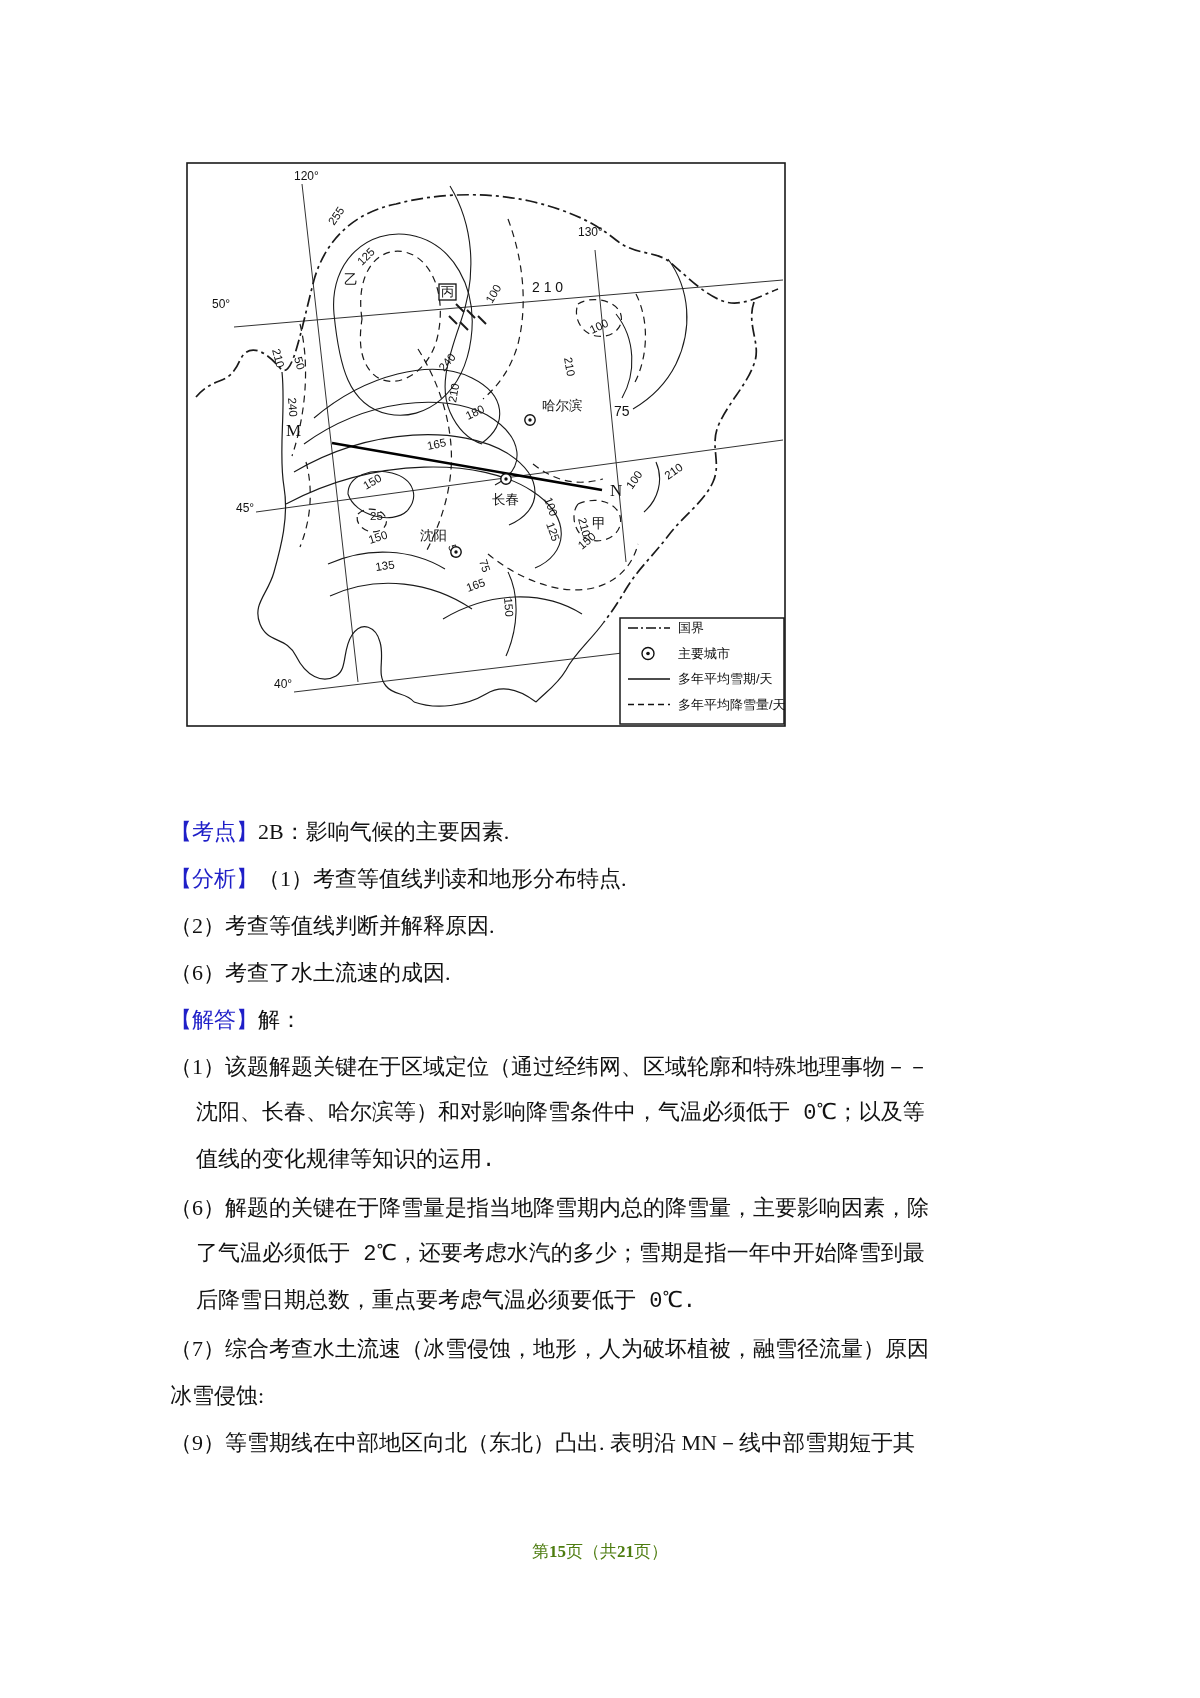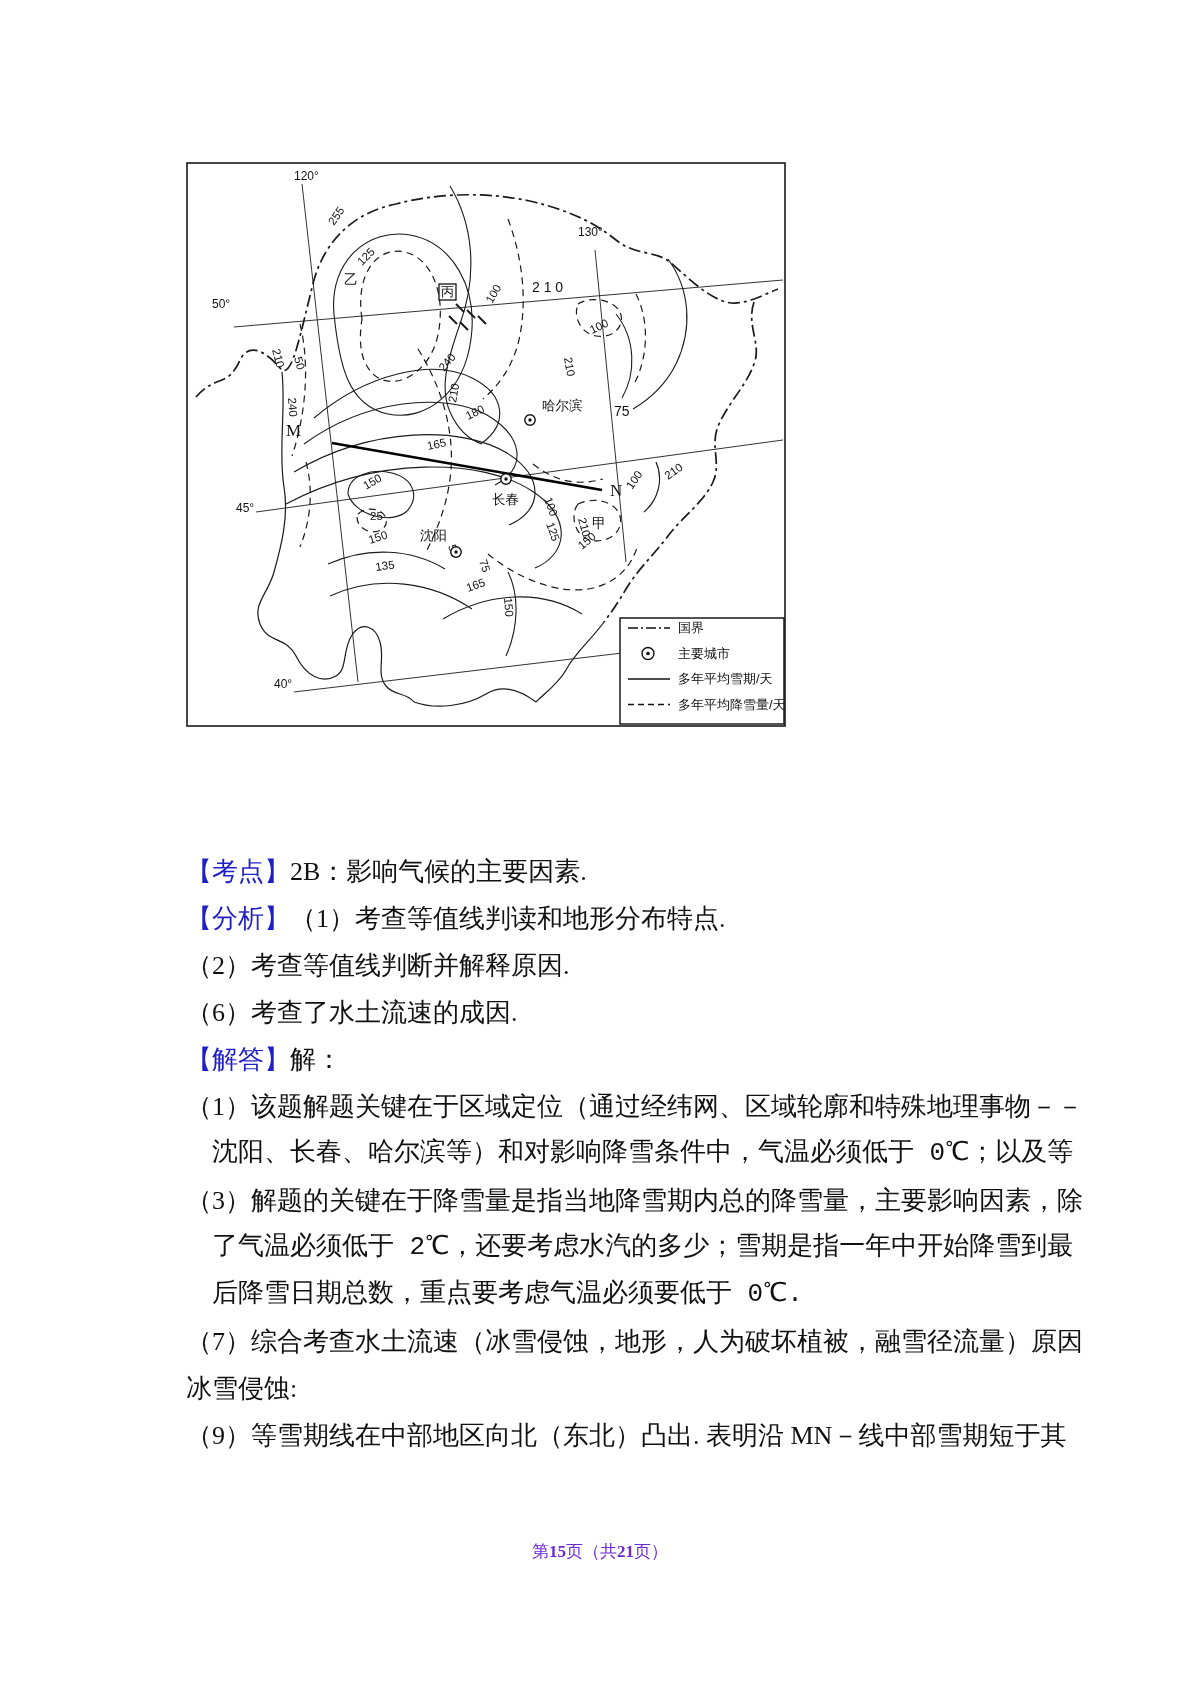--- a/index.html
+++ b/index.html
@@ -1,24 +1,24 @@
 <!DOCTYPE html>
 <html><head>
 <meta charset="utf-8">
 <style>
   html,body{margin:0;padding:0;background:#ffffff;}
   #page{position:relative;width:1200px;height:1698px;background:#ffffff;overflow:hidden;
         font-family:"Liberation Serif","DejaVu Serif",serif;color:#111;}
   #map-wrap{position:absolute;left:186px;top:162px;width:600px;height:565px;}
   svg text{user-select:none;}
-  #body-text{position:absolute;left:170px;top:848px;width:880px;font-size:26px;line-height:47px;margin-left:16px;}
+  #body-text{position:absolute;left:170px;top:808px;width:880px;font-size:22px;line-height:47px;}
   .line{white-space:nowrap;height:47px;}
   .line.indent{padding-left:26px;font-family:Liberation Mono, monospace;}
   .tag{color:#1f1fc8;}
-  #footer{position:absolute;left:0;top:1540px;width:1200px;text-align:center;font-size:17px;color:#6d28d9;}
+  #footer{position:absolute;left:0;top:1540px;width:1200px;text-align:center;font-size:17px;color:#4d7c0f;}
   #footer b{font-weight:bold;}
 </style>
 </head>
 <body>
 
 <div id="page">
 
   <div id="map-wrap">
     <svg id="map-svg" width="600" height="565" viewBox="0 0 600 565" xmlns="http://www.w3.org/2000/svg">
 
@@ -153,21 +153,22 @@
   </div>
 
   <div id="body-text">
       <div class="line"><span class="tag">【考点】</span><span>2B：影响气候的主要因素.</span></div>
       <div class="line"><span class="tag">【分析】</span><span>（1）考查等值线判读和地形分布特点.</span></div>
       <div class="line"><span>（2）考查等值线判断并解释原因.</span></div>
       <div class="line"><span>（6）考查了水土流速的成因.</span></div>
       <div class="line"><span class="tag">【解答】</span><span>解：</span></div>
       <div class="line"><span>（1）该题解题关键在于区域定位（通过经纬网、区域轮廓和特殊地理事物－－</span></div>
       <div class="line indent"><span>沈阳、长春、哈尔滨等）和对影响降雪条件中，气温必须低于 0℃；以及等</span></div>
-      <div class="line"><span>（3）解题的关键在于降雪量是指当地降雪期内总的降雪量，主要影响因素，除</span></div>
+      <div class="line indent"><span>值线的变化规律等知识的运用.</span></div>
+      <div class="line"><span>（6）解题的关键在于降雪量是指当地降雪期内总的降雪量，主要影响因素，除</span></div>
       <div class="line indent"><span>了气温必须低于 2℃，还要考虑水汽的多少；雪期是指一年中开始降雪到最</span></div>
       <div class="line indent"><span>后降雪日期总数，重点要考虑气温必须要低于 0℃.</span></div>
       <div class="line"><span>（7）综合考查水土流速（冰雪侵蚀，地形，人为破坏植被，融雪径流量）原因</span></div>
       <div class="line"><span>冰雪侵蚀:</span></div>
       <div class="line"><span>（9）等雪期线在中部地区向北（东北）凸出. 表明沿 MN－线中部雪期短于其</span></div>
     </div>
 
   <div id="footer">
     <span>第</span><b>15</b><span>页（共</span><b>21</b><span>页）</span>
   </div>

